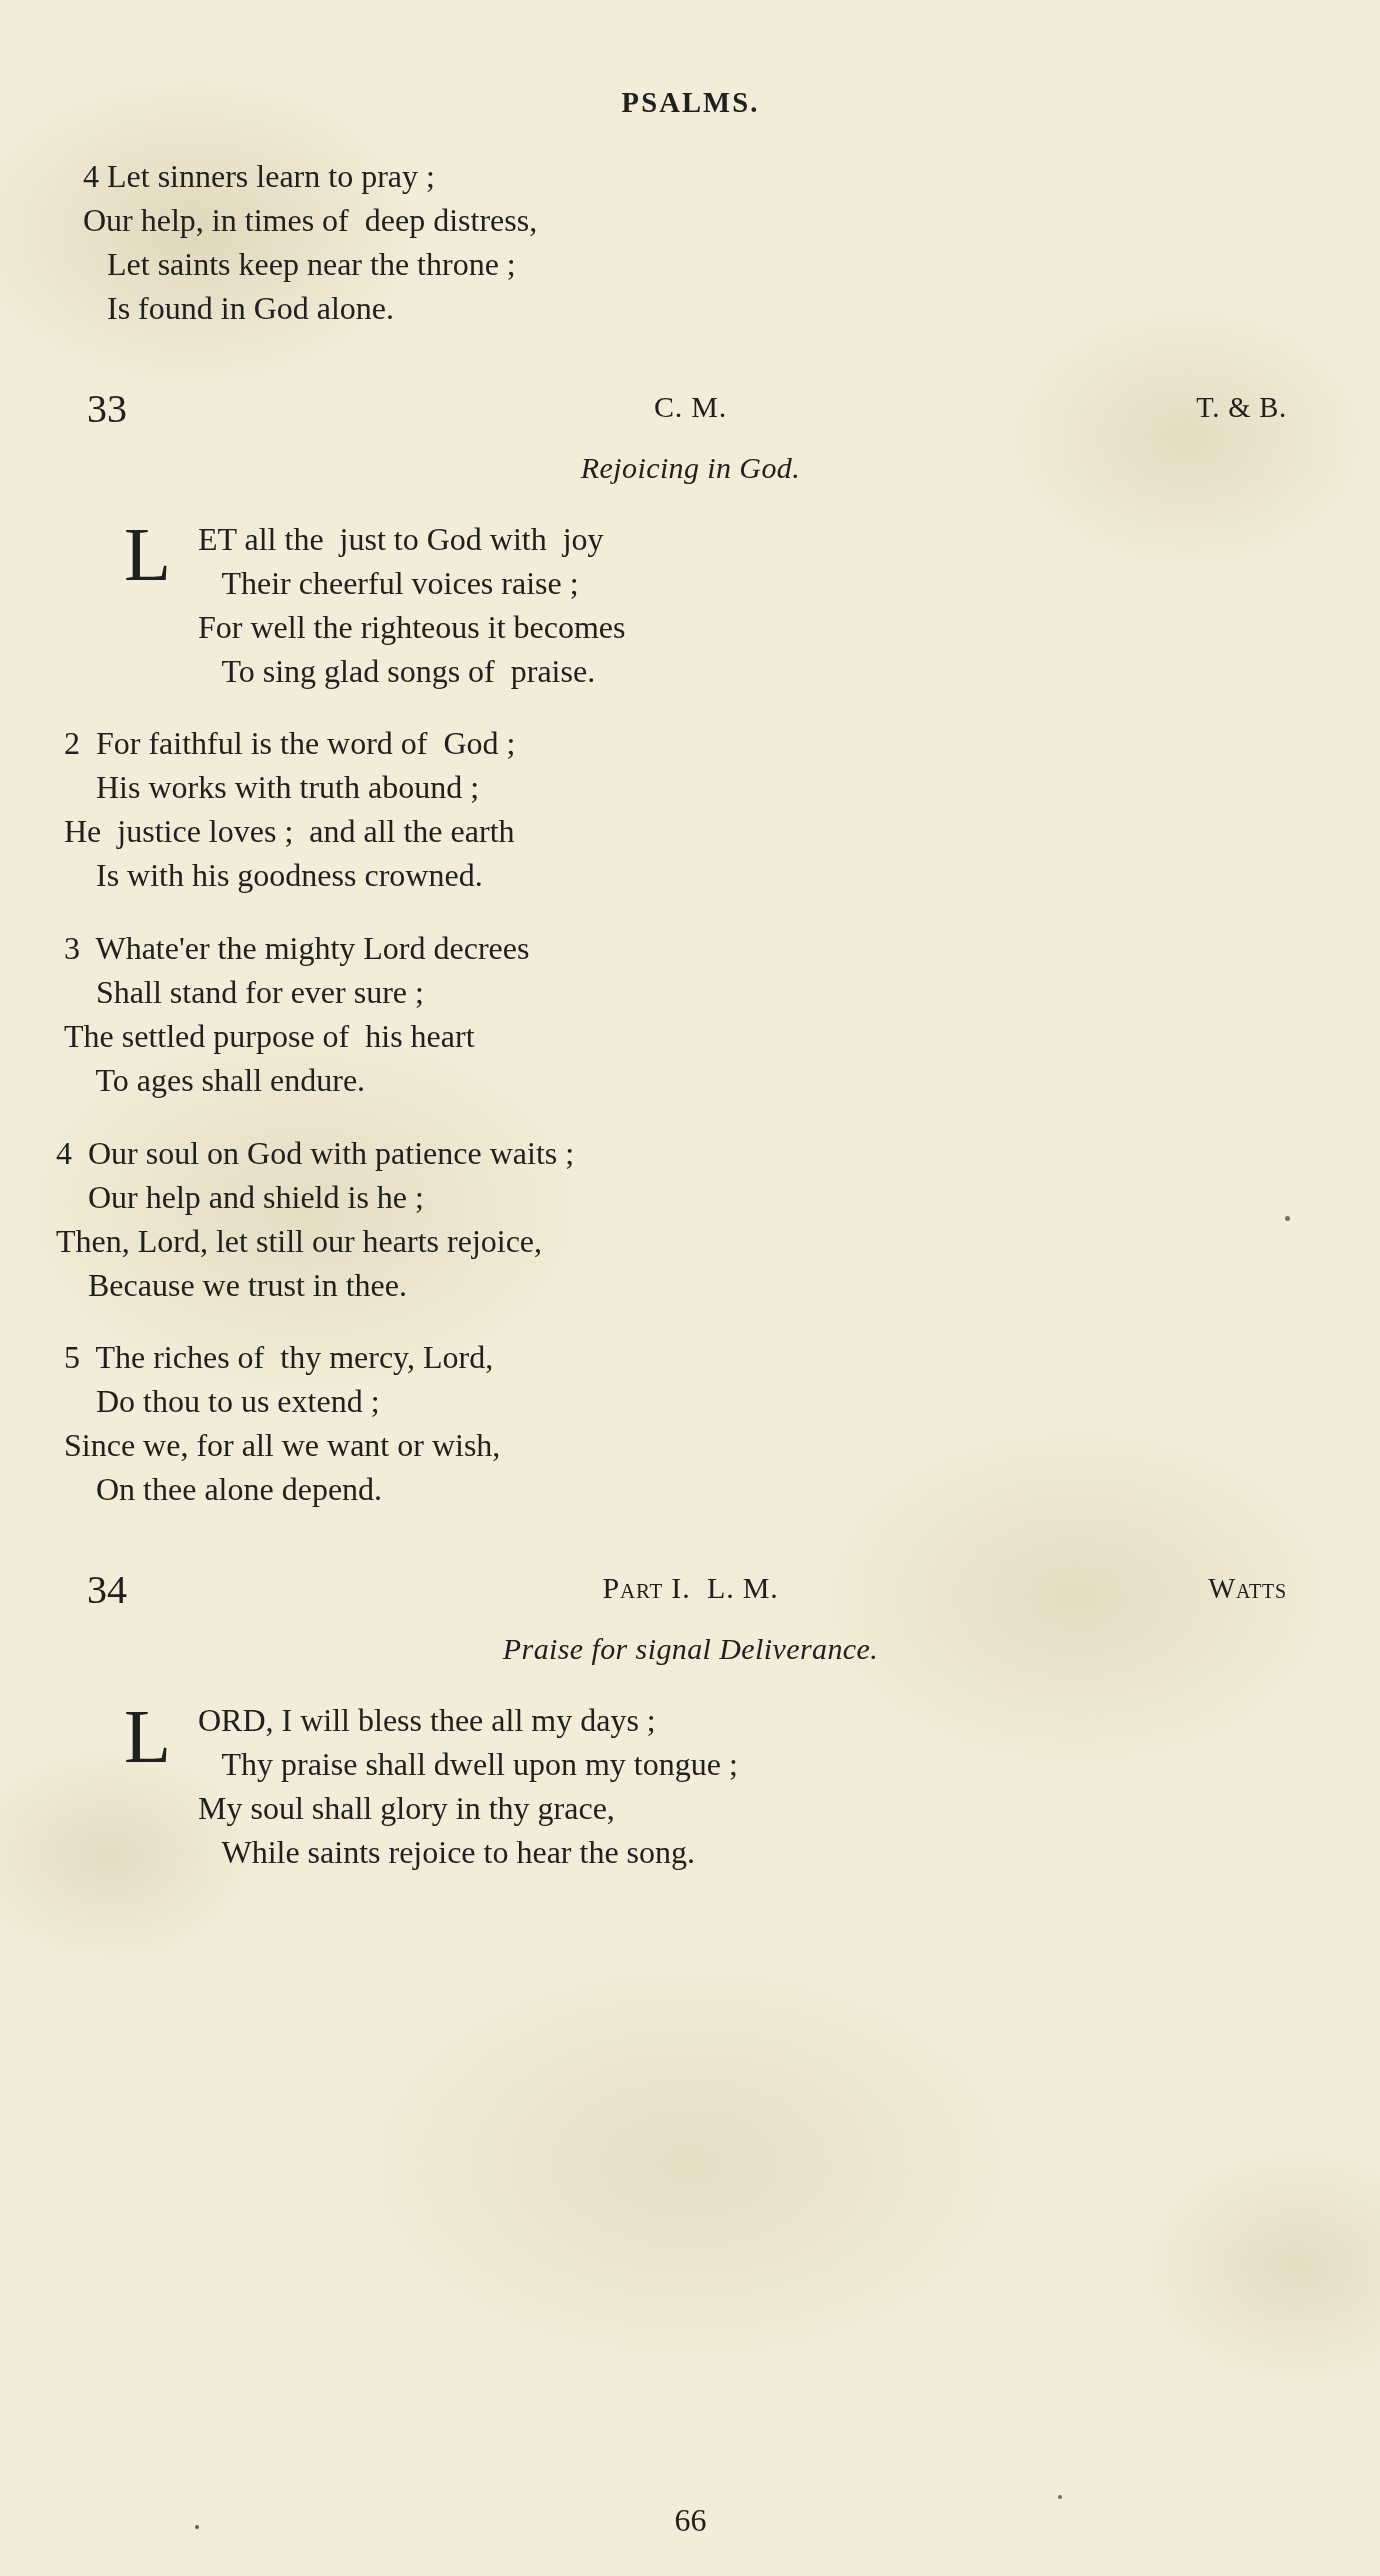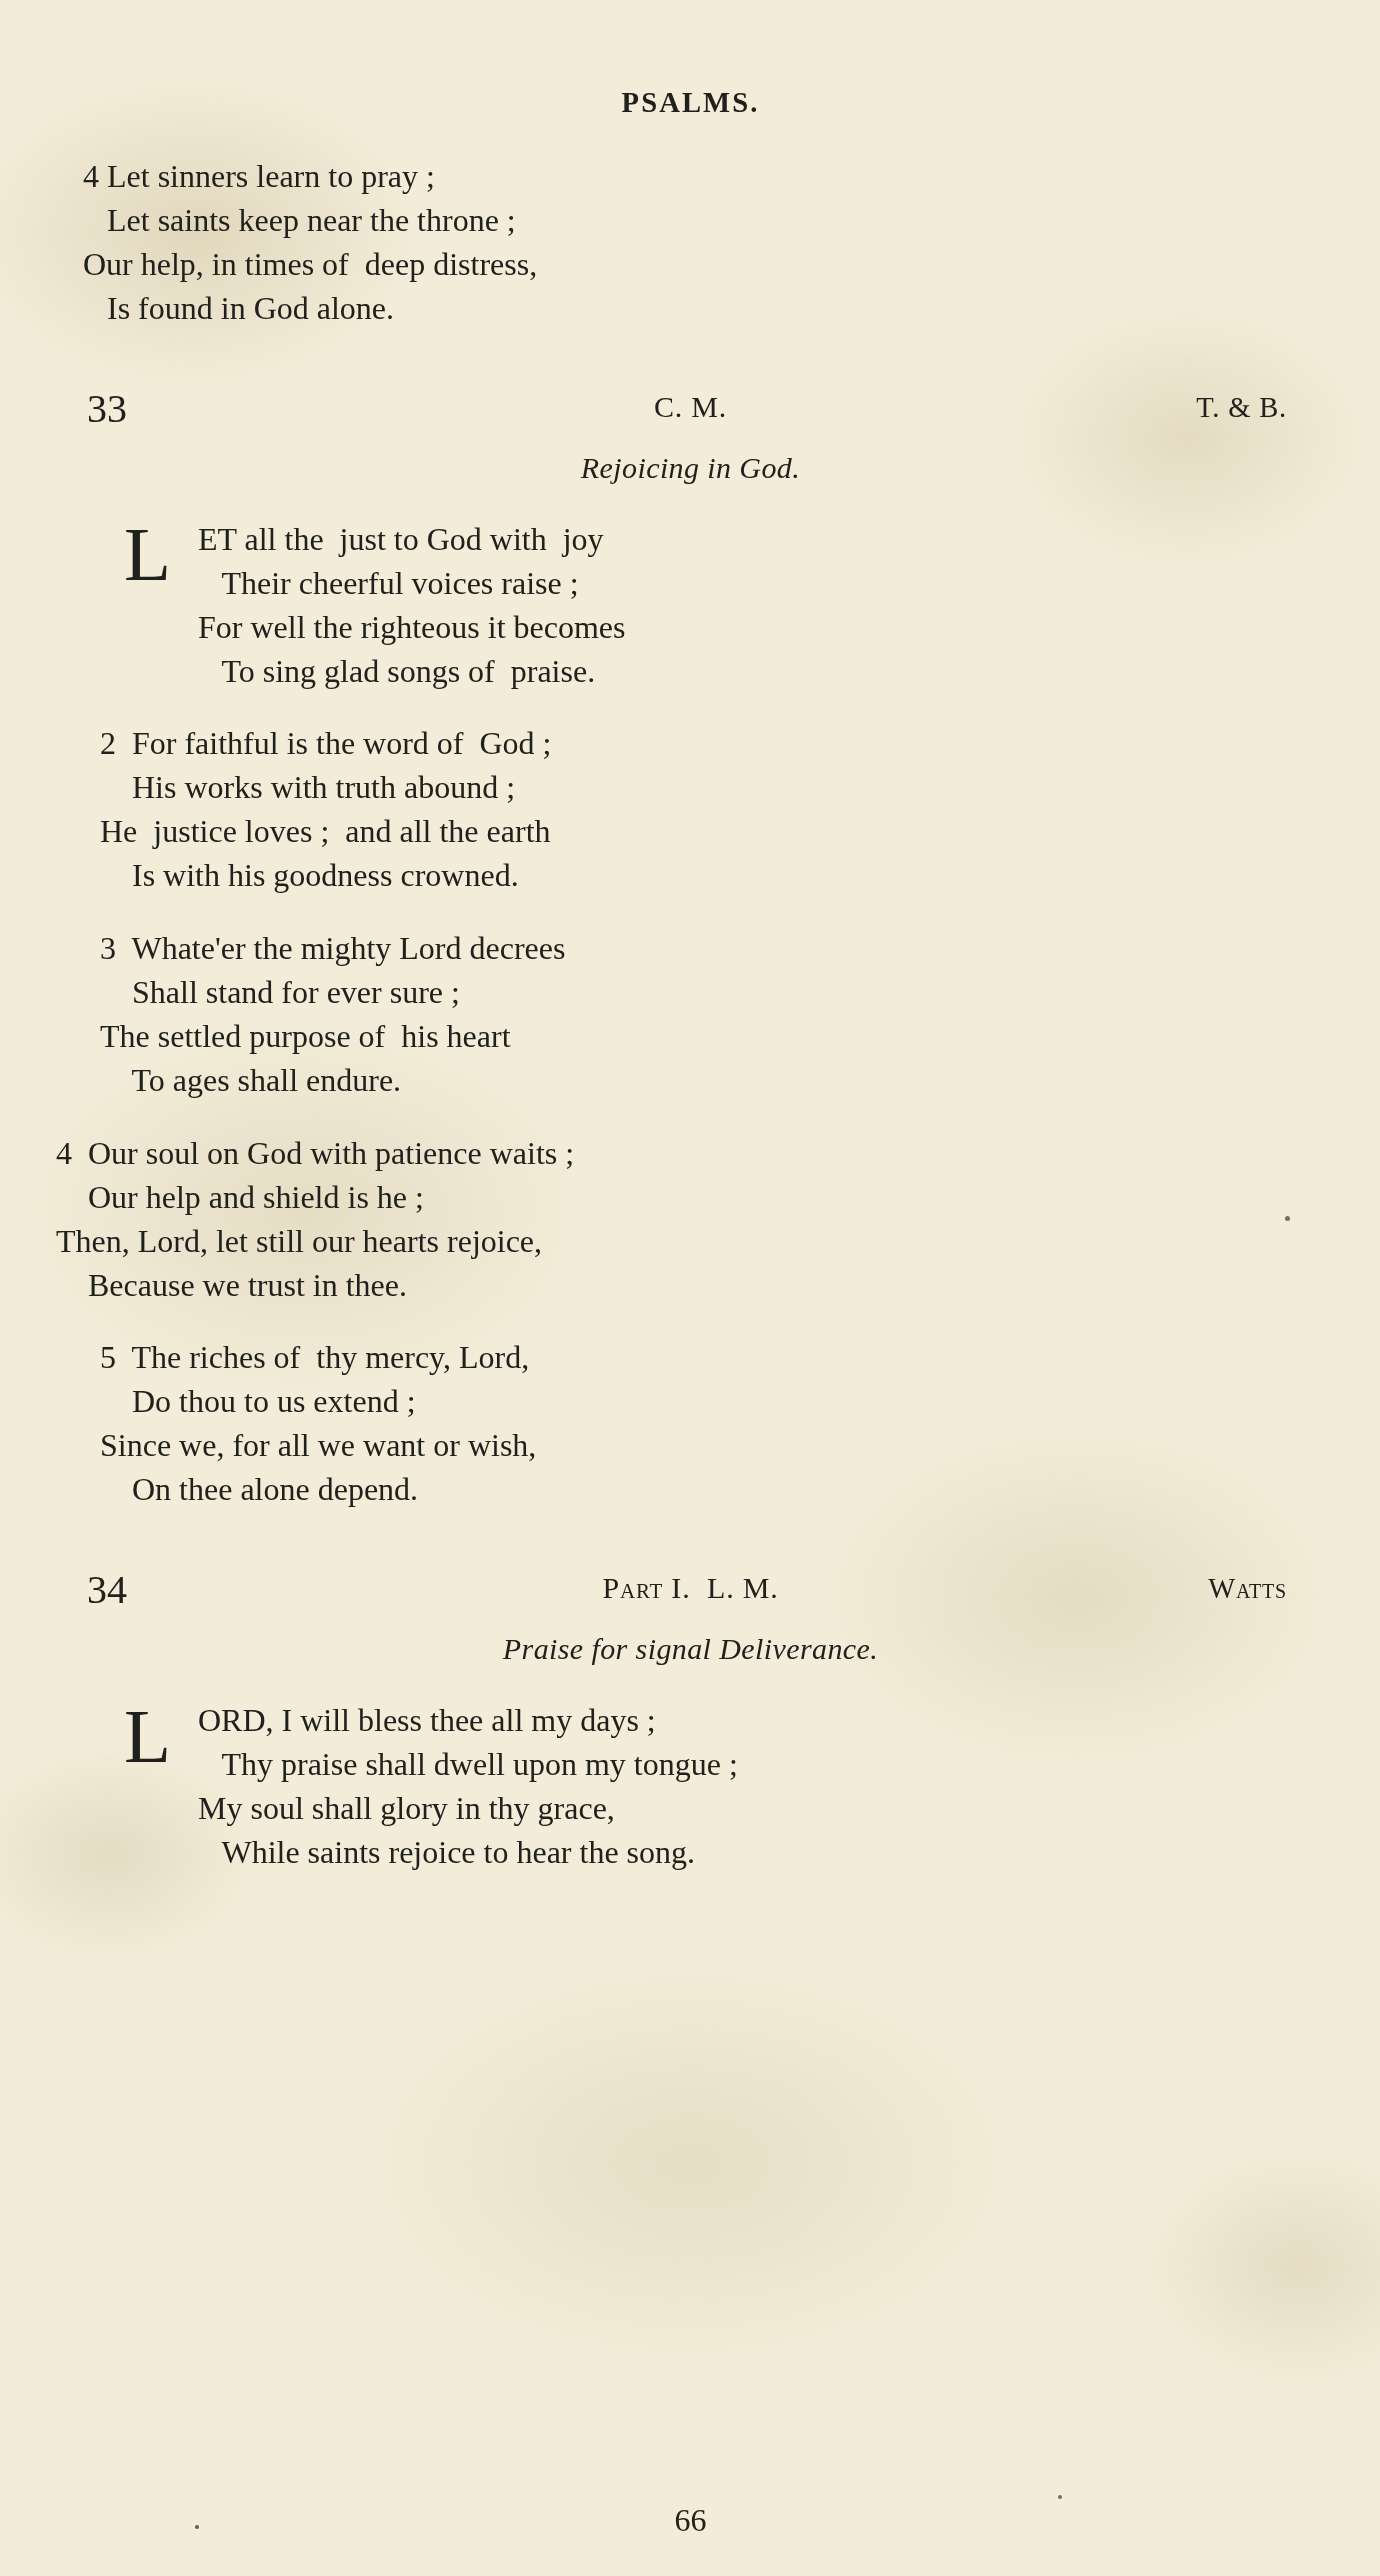--- a/index.html
+++ b/index.html
@@ -119,21 +119,21 @@
     line-height: 72px;
     font-family: "Liberation Serif", serif;
     font-weight: 400;
   }
   .first-stanza .line:first-child {
     margin-left: -50px;
   }
 
   .stanza-block {
     margin-top: 28.6px;
-    padding-left: 100px;
+    padding-left: 64px;
   }
   .stanza-block.wide {
     padding-left: 56px;
   }
 
   .page-number {
     position: absolute;
     width: 100%;
     text-align: center;
     bottom: 37px;
@@ -175,22 +175,22 @@
 
 <div class="page">
   <div class="paper-grain"></div>
 
   <div class="content">
 
     <div class="running-head">PSALMS.</div>
 
     <div class="hymn-tail">
       <div class="line">4 Let sinners learn to pray ;</div>
+      <div class="line">Our help, in times of  deep distress,</div>
       <div class="line">   Let saints keep near the throne ;</div>
-      <div class="line">Our help, in times of  deep distress,</div>
       <div class="line">   Is found in God alone.</div>
     </div>
 
     <div class="hymn-header">
       <div class="hymn-number">33</div>
       <div class="hymn-meter">C. M.</div>
       <div class="hymn-author">T. &amp; B.</div>
     </div>
     <div class="hymn-title">Rejoicing in God.</div>
 

